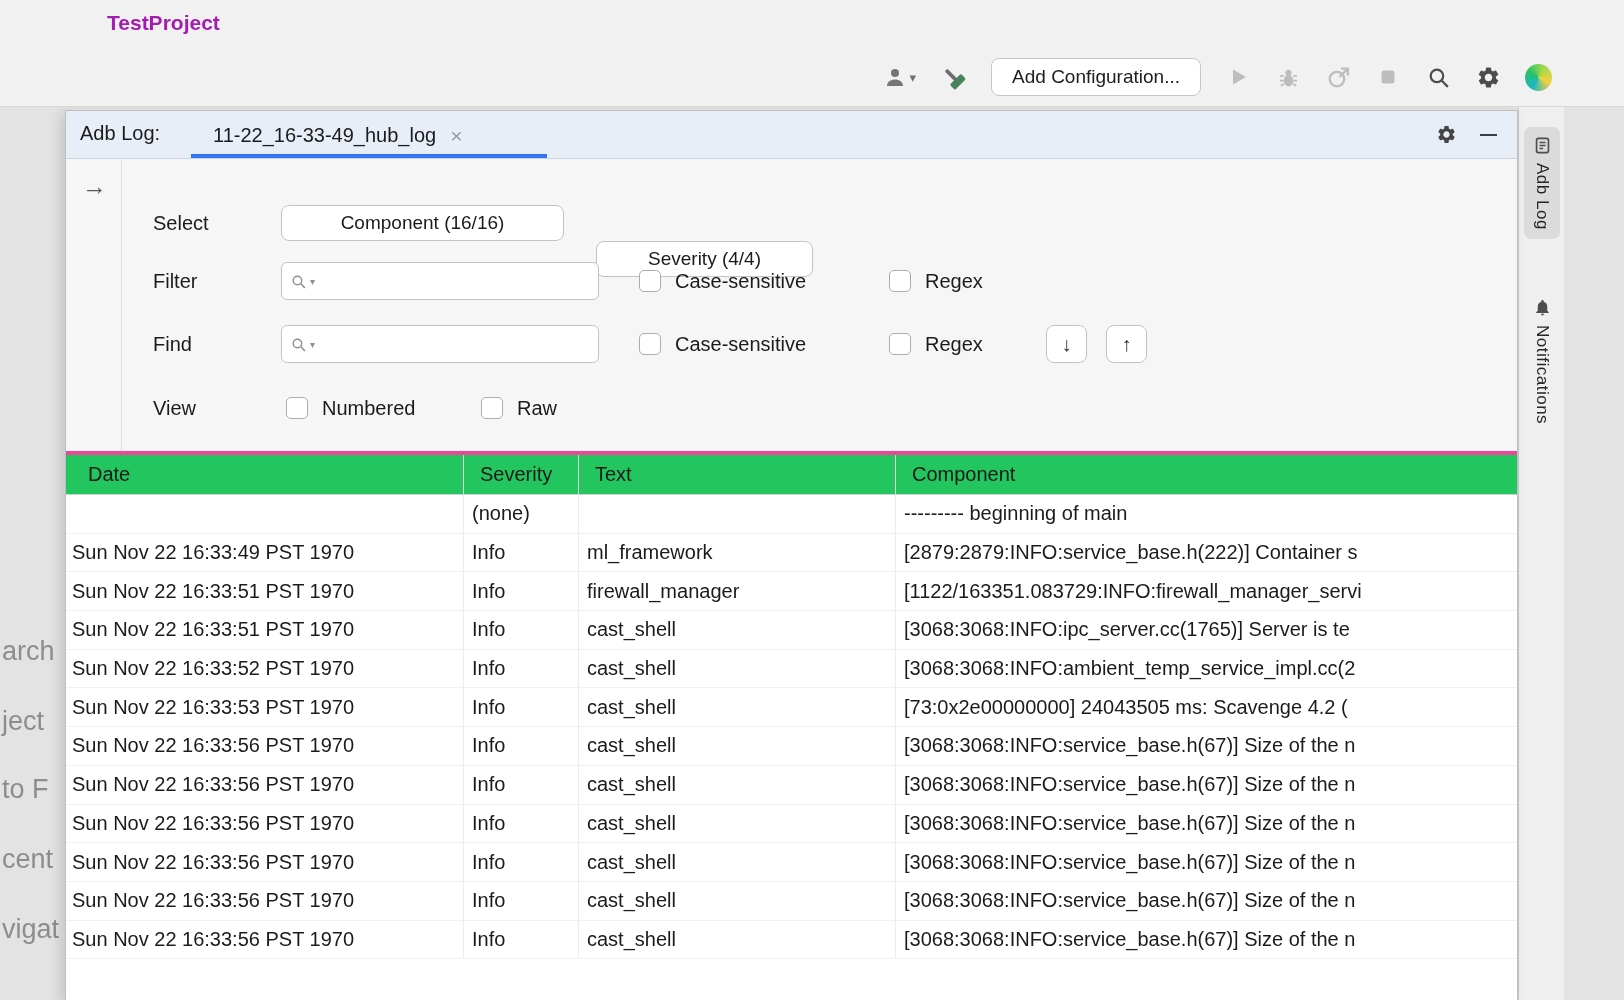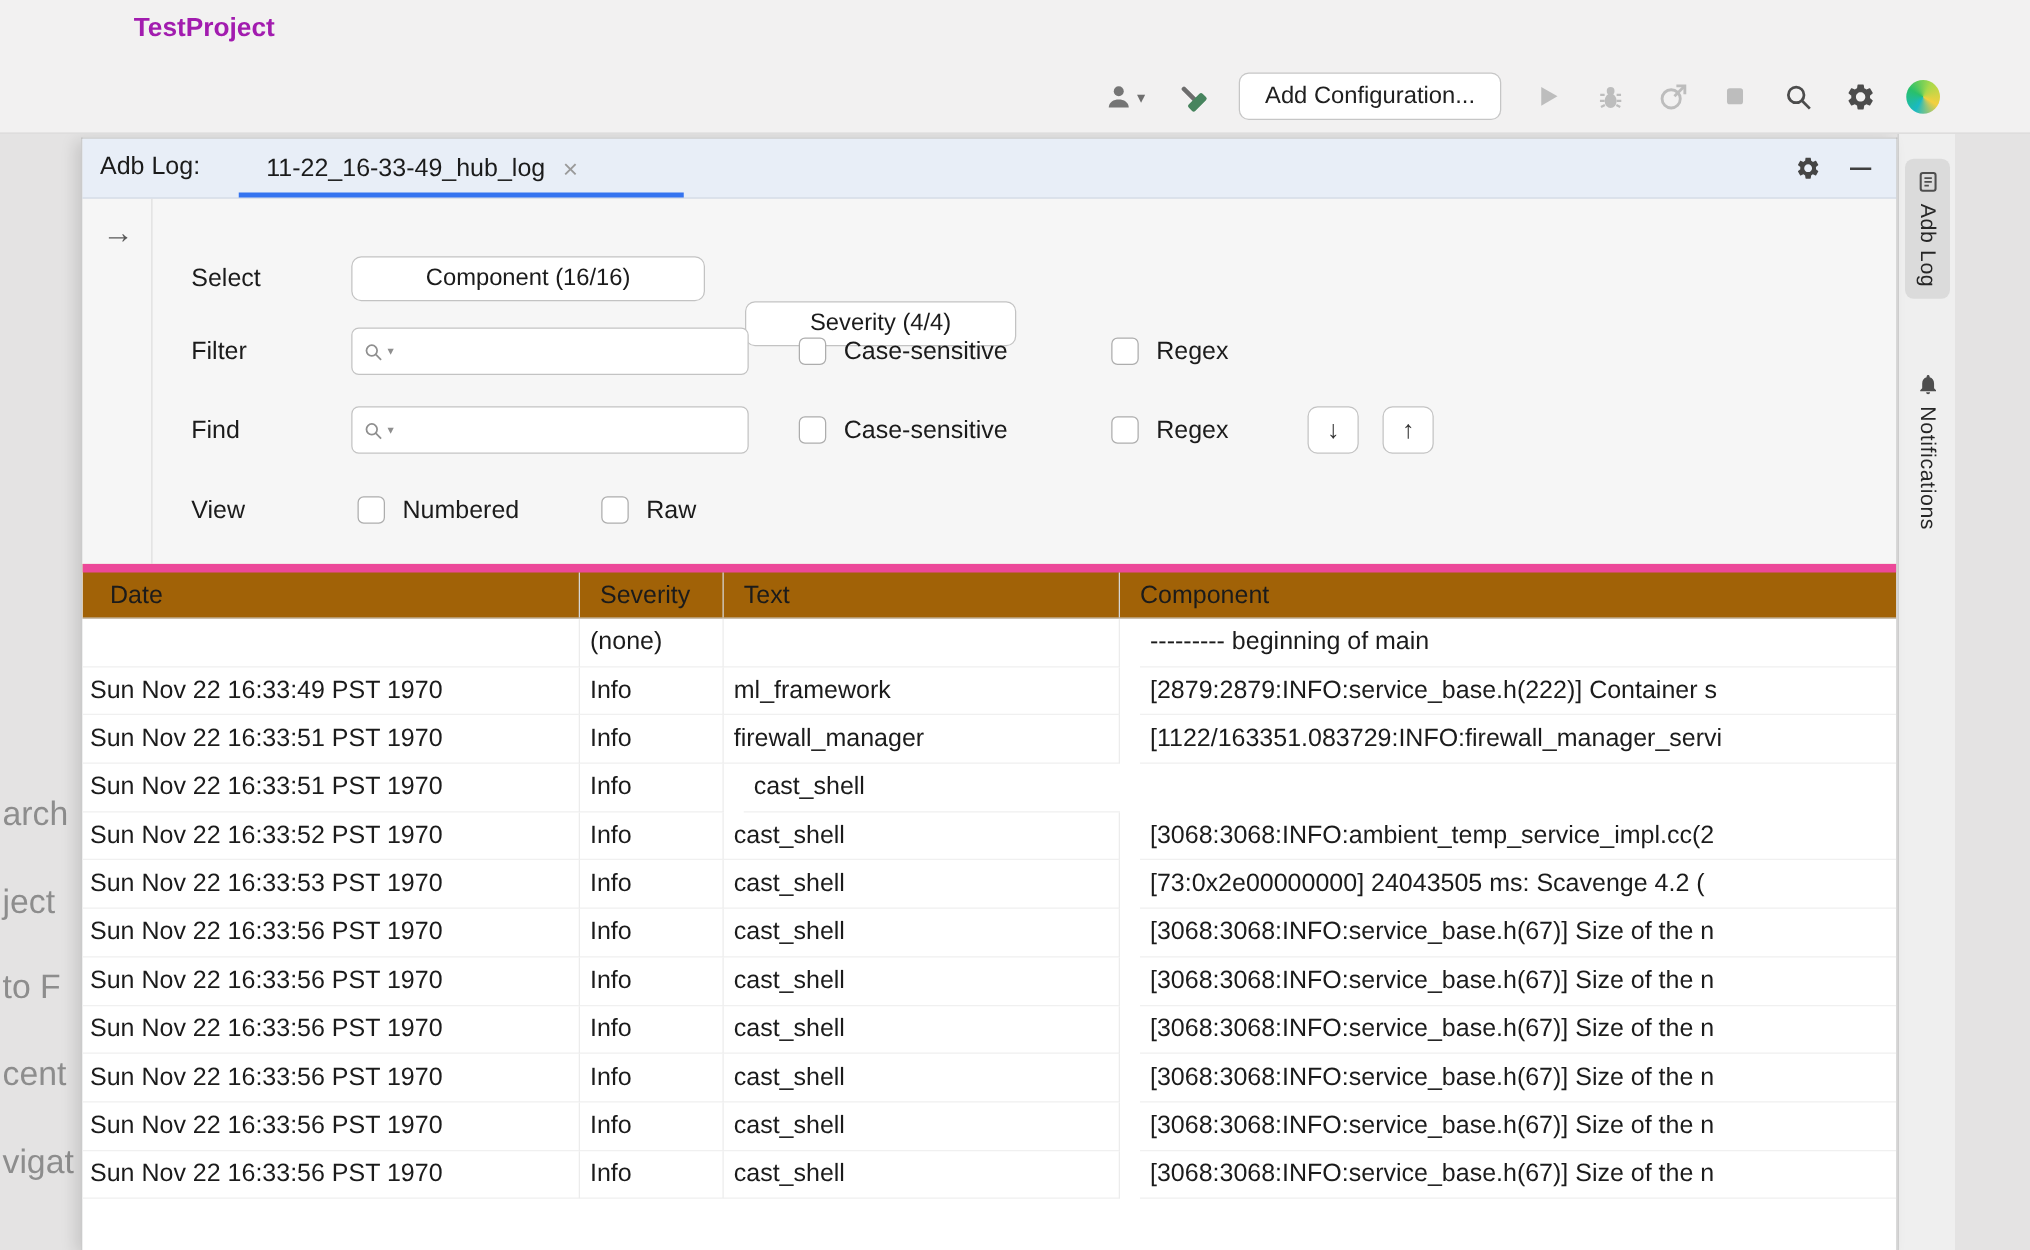--- a/index.html
+++ b/index.html
@@ -61,28 +61,28 @@
   .cb-label { font-size:20px; color:#1b1b1b; white-space:nowrap; }
   .g-f-cs { left:573px; top:103px; } .g-f-rx { left:823px; top:103px; }
   .g-n-cs { left:573px; top:166px; } .g-n-rx { left:823px; top:166px; }
   .g-numbered { left:220px; top:230px; } .g-raw { left:415px; top:230px; }
   .nav-btn { position:absolute; top:166px; width:41px; height:38px; background:#fff; border:1px solid #c3c3c3; border-radius:8px; font-size:20px; color:#333; display:flex; align-items:center; justify-content:center; }
   .nav-down { left:980px; } .nav-up { left:1040px; }
 
   
   .table-zone { position:absolute; left:0; top:340px; right:0; bottom:0; background:#fff; overflow:hidden; }
   .thead, .tr { display:grid; grid-template-columns:398px 115px 317px 1fr; }
-  .thead { height:44px; background:#a16207; border-top:7px solid #ec4899; border-bottom:1px solid #cfcfcf; }
+  .thead { height:44px; background:#22c55e; border-top:4px solid #ec4899; border-bottom:1px solid #cfcfcf; }
   .th { display:flex; align-items:center; padding-left:16px; font-size:20px; color:#1b1b1b; border-right:1px solid #d6d6d6; }
   .th:first-child { padding-left:22px; }
   .th:last-child { border-right:none; }
   .tr { height:38.7px; }
   .td { display:flex; align-items:center; padding-left:8px; font-size:20px; color:#1b1b1b; border-right:1px solid #ececec; border-bottom:1px solid #f0f0f0; white-space:nowrap; overflow:hidden; }
   .td:first-child { padding-left:6px; }
-  .td:last-child { border-right:none;margin-left:16px; }
+  .td:last-child { border-right:none; }
 </style>
 </head>
 <body>
 
 <div class="content-bg">
   <span class="frag f0">arch</span>
   <span class="frag f1">ject</span>
   <span class="frag f2">to F</span>
   <span class="frag f3">cent</span>
   <span class="frag f4">vigat</span>
@@ -265,20 +265,21 @@
         <div class="tr">
           <div class="td">Sun Nov 22 16:33:51 PST 1970</div>
           <div class="td">Info</div>
           <div class="td">firewall_manager</div>
           <div class="td">[1122/163351.083729:INFO:firewall_manager_servi</div>
         </div>
         <div class="tr">
           <div class="td">Sun Nov 22 16:33:51 PST 1970</div>
           <div class="td">Info</div>
           <div class="td">cast_shell</div>
+          <div class="td">[3068:3068:INFO:ipc_server.cc(1765)] Server is te</div>
         </div>
         <div class="tr">
           <div class="td">Sun Nov 22 16:33:52 PST 1970</div>
           <div class="td">Info</div>
           <div class="td">cast_shell</div>
           <div class="td">[3068:3068:INFO:ambient_temp_service_impl.cc(2</div>
         </div>
         <div class="tr">
           <div class="td">Sun Nov 22 16:33:53 PST 1970</div>
           <div class="td">Info</div>

